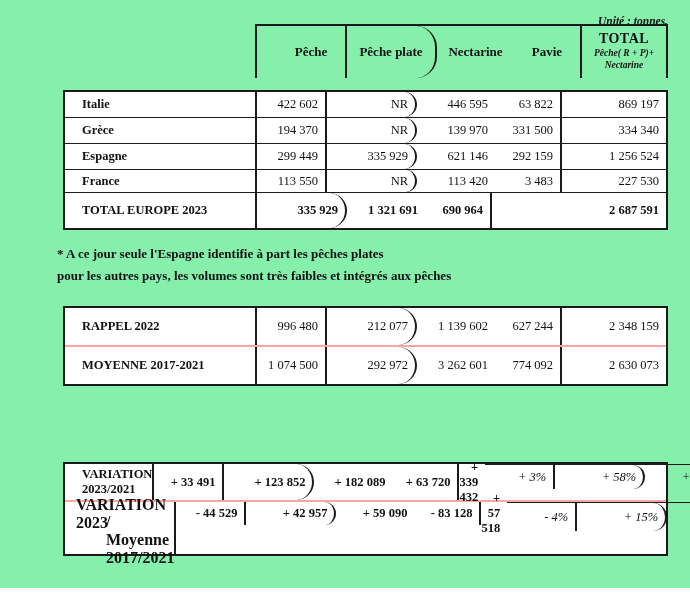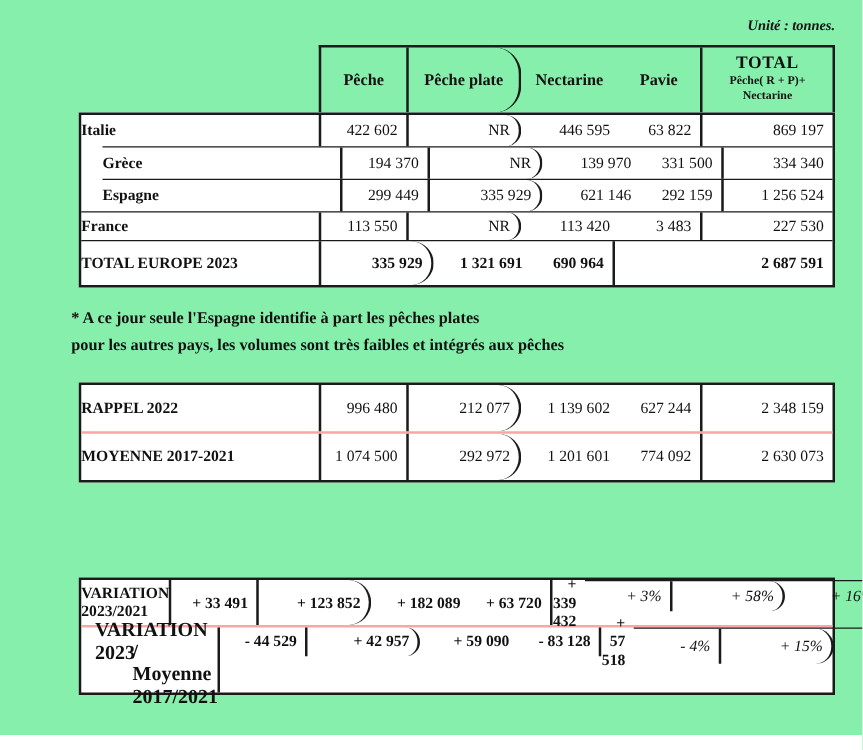--- a/index.html
+++ b/index.html
@@ -3,50 +3,50 @@
 <meta charset="utf-8">
 <style>
   html,body{margin:0;padding:0;background:#fff;}
   .page{position:relative;width:690px;height:588px;background:#86efac;
         font-family:"Liberation Serif","DejaVu Serif",serif;color:#111;overflow:hidden;}
 
   .unit-note{position:absolute;top:15px;right:22px;font-size:11.5px;
              font-weight:bold;font-style:italic;}
 
   
-  .t1-header{position:absolute;left:255px;top:36px;width:413px;height:54px;
-             border:2px solid #1a1a1a;border-bottom:none;display:flex;box-sizing:border-box;}
+  .t1-header{position:absolute;left:255px;top:24px;width:413px;height:54px;
+             border:2px solid #1a1a1a;border-bottom:none;display:flex;box-sizing:border-box;padding-left:20px;}
   .hcell{box-sizing:border-box;display:flex;align-items:center;justify-content:center;
          font-weight:bold;font-size:13px;}
   .vr{border-right:2px solid #1a1a1a;}
   .w-pe{width:70px;}.w-pp{width:90px;border-radius:21px;}.w-np{width:145px;}
   .w-ne{width:78px;}.w-pa{width:67px;}.w-to{flex:1;}
   .np-inner{display:flex;width:100%;}
   .np-ne{width:78px;text-align:center;}.np-pa{width:67px;text-align:center;}
   .tot-head{flex-direction:column;justify-content:center;line-height:1.05;}
   .tot-title{font-size:14px;letter-spacing:0.5px;}
-  .tot-sub{font-size:9.5px;line-height:1.3;}
+  .tot-sub{font-size:9.5px;font-style:italic;line-height:1.3;}
 
   
   .tbl{position:absolute;left:63px;width:605px;border:2px solid #1a1a1a;
        box-sizing:border-box;background:#fff;}
   .t1-body{top:90px;}
   .t2{top:306px;}
   .t3{top:462px;}
 
   .trow{display:flex;box-sizing:border-box;}
   .bt1{border-top:1px solid #1a1a1a;}
   .bt2{border-top:2px solid #fca5a5;}
   .cell{box-sizing:border-box;display:flex;align-items:center;font-size:12.5px;}
-  .lbl{padding-left:0;font-weight:bold;width:192px;}
+  .lbl{padding-left:17px;font-weight:bold;width:192px;}
   .num{justify-content:flex-end;padding-right:7px;text-align:right;}
   .bold .cell, .bcell{font-weight:bold;}
   .ital{font-style:italic;font-weight:normal;}
 
-  .h25{height:25px;}.h26{height:26px;margin-left:17px;}.h23{height:23px;}.h36{height:36px;}
+  .h25{height:25px;}.h26{height:26px;}.h23{height:23px;}.h36{height:36px;}
   .h37{height:37px;}.h39{height:39px;}.h29{height:29px;}
 
   .footnote{position:absolute;left:57px;top:243px;font-size:13px;
             font-weight:bold;line-height:22px;}
 
   
   .vblock{display:flex;box-sizing:border-box;}
   .vwrap{flex:1;display:flex;flex-direction:row;}
   .vrow{display:flex;box-sizing:border-box;}
   .vlbl2{display:flex;flex-direction:column;padding-left:11px;font-weight:bold;
@@ -130,21 +130,21 @@
       <div class="cell num w-pe vr">996 480</div>
       <div class="cell num w-pp vr">212 077</div>
       <div class="cell num w-ne">1 139 602</div>
       <div class="cell num w-pa vr">627 244</div>
       <div class="cell num w-to">2 348 159</div>
     </div>
     <div class="trow h39 bt2">
       <div class="cell lbl vr">MOYENNE 2017-2021</div>
       <div class="cell num w-pe vr">1 074 500</div>
       <div class="cell num w-pp vr">292 972</div>
-      <div class="cell num w-ne">1 201 601</div>
+      <div class="cell num w-ne">3 262 601</div>
       <div class="cell num w-pa vr">774 092</div>
       <div class="cell num w-to">2 630 073</div>
     </div>
   </div>
 
   <div class="tbl t3">
 
     <div class="vblock">
       <div class="cell lbl vr">VARIATION 2023/2021</div>
       <div class="vwrap">

